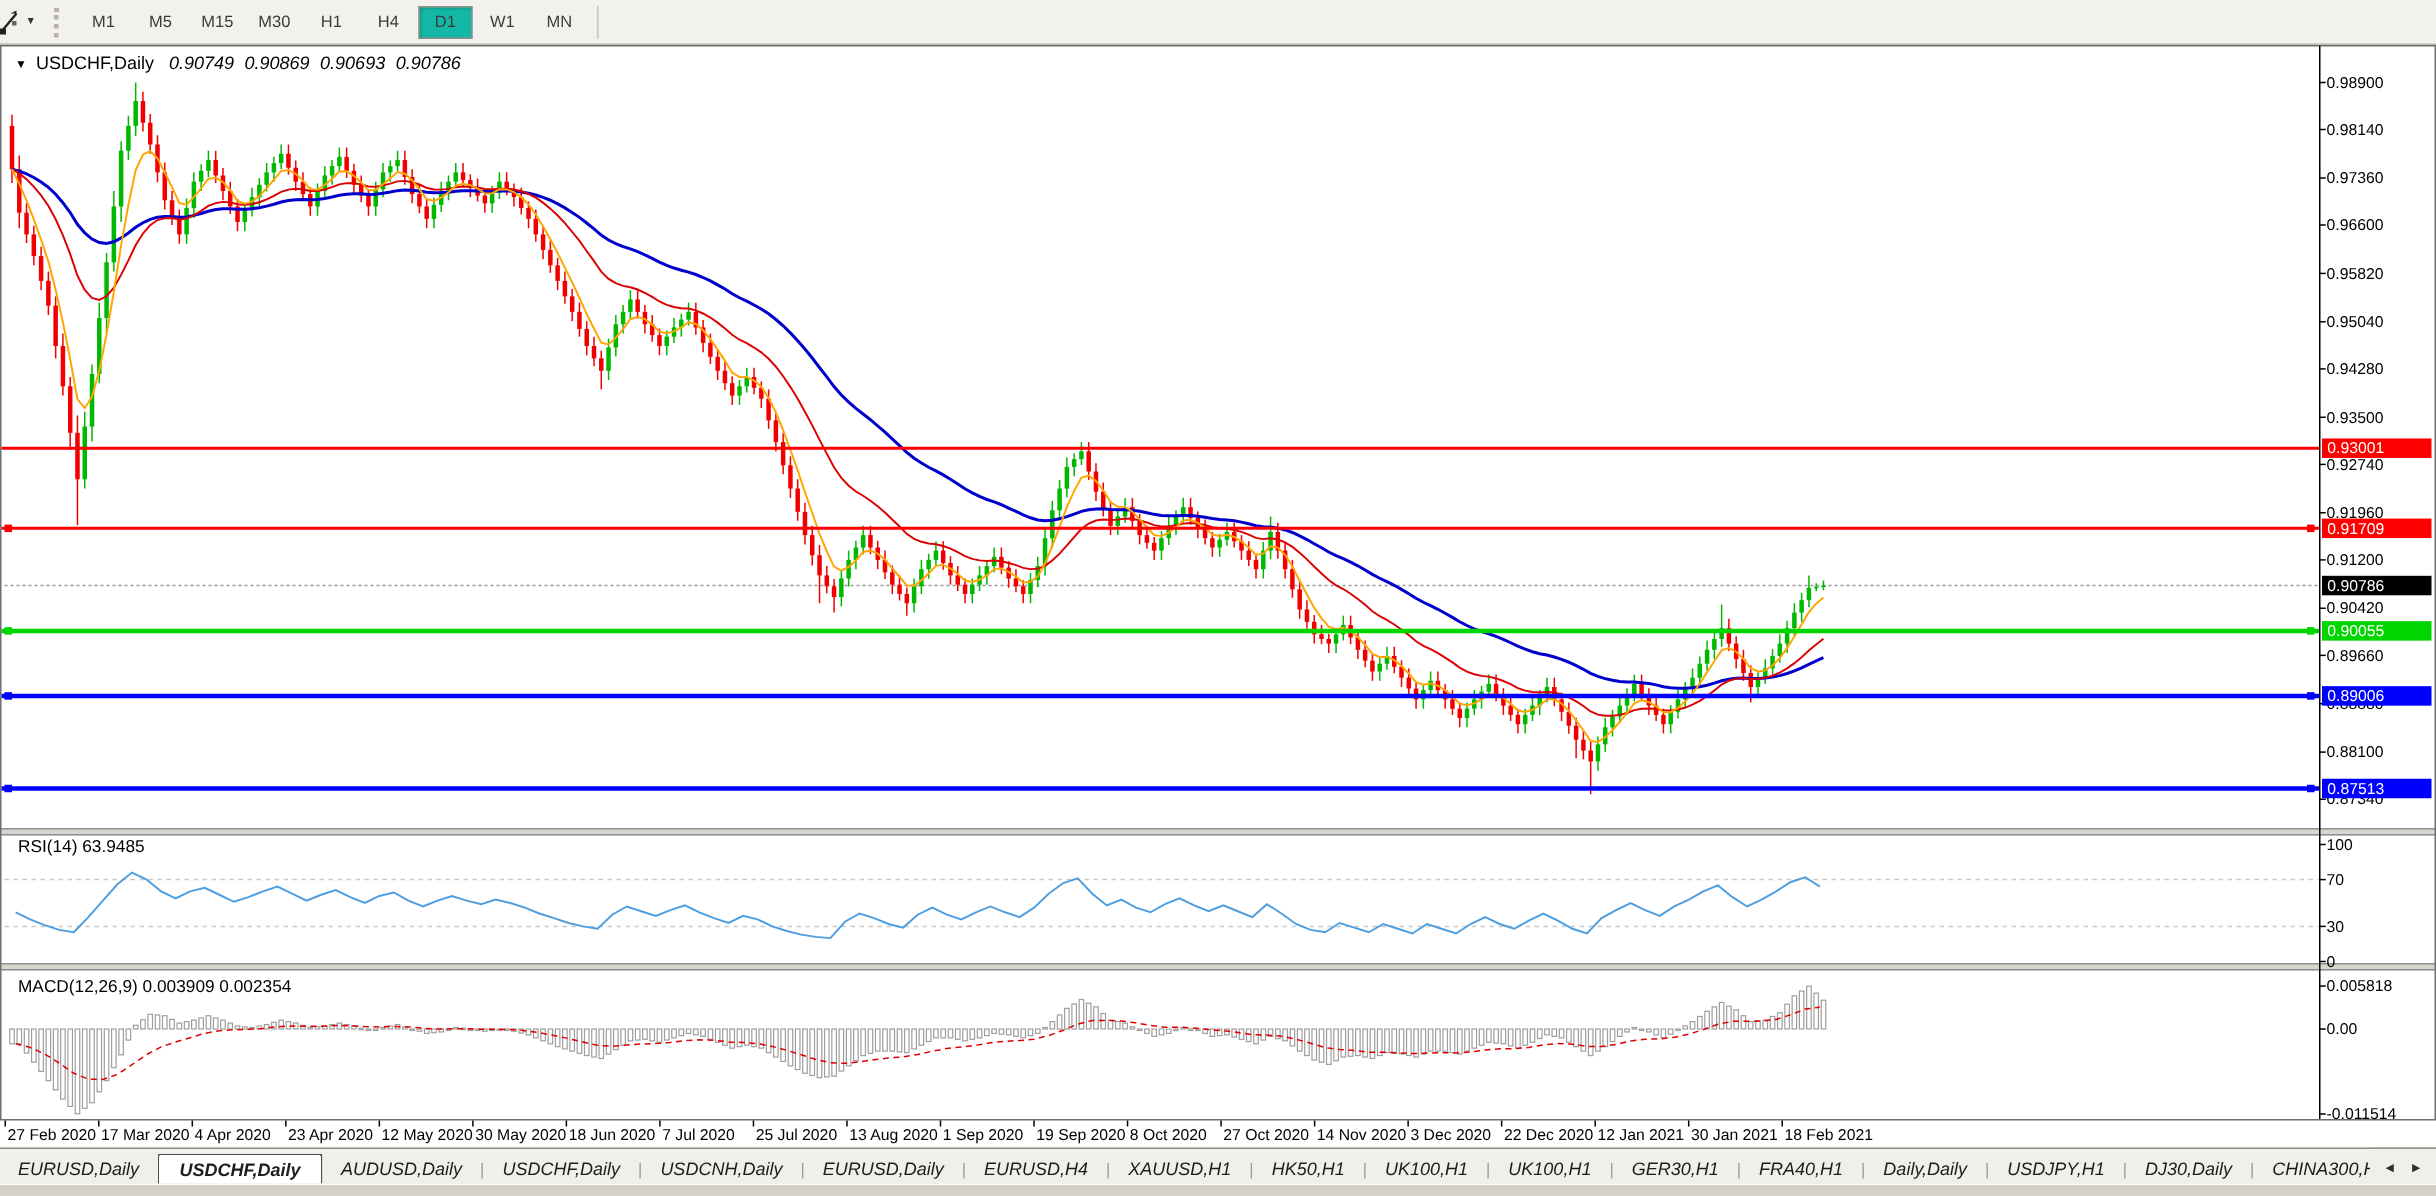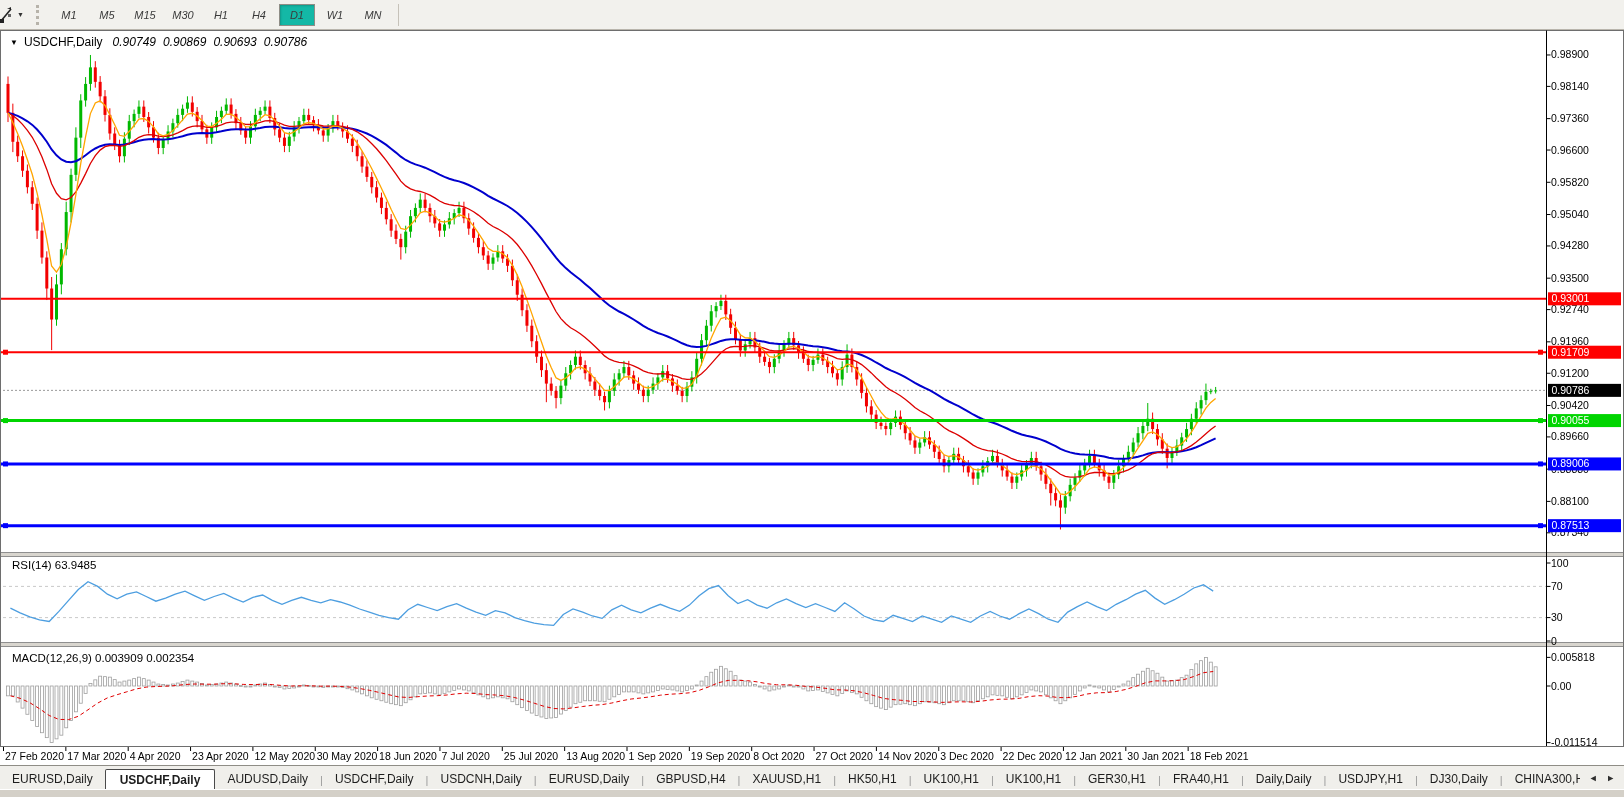--- a/index.html
+++ b/index.html
@@ -3,41 +3,41 @@
 <meta charset="utf-8">
 <style>
   html,body{margin:0;padding:0;width:1624px;height:797px;background:#d4d0c8;
     font-family:"Liberation Sans",sans-serif;overflow:hidden;position:relative;}
   
   #toolbar{position:absolute;left:0;top:0;width:1624px;height:29px;background:#f2f1ed;
     border-bottom:1px solid #b9b5ac;display:flex;align-items:center;}
   .tb-icon{display:flex;align-items:center;margin-left:0;padding:2px 2px 2px 0;}
   .tb-icon .dd{font-size:7px;color:#333;margin-left:3px;}
   .grip{width:3px;height:20px;border-left:3px dotted #b7b3aa;margin:0 8px 0 10px;}
-  #tf-buttons{display:flex;align-items:center;font-style:italic;}
+  #tf-buttons{display:flex;align-items:center;}
   .tf-btn{font-size:11px;color:#3b3b3b;min-width:24px;text-align:center;
     padding:4px 5px;margin:0 1px;border:1px solid transparent;cursor:default;}
   .tf-btn.active{background:#14b8a6;border:1px solid #8f8d86;
     box-shadow:inset 1px 1px 2px rgba(0,0,0,0.18);}
   .vsep{width:1px;height:22px;background:#c6c2b9;margin:0 6px;}
   
   #chart-window{position:absolute;left:0;top:30px;width:1624px;height:735px;background:#fff;}
   #chart-svg{position:absolute;left:0;top:0;}
   #chart-title{position:absolute;left:10px;top:5px;font-size:12px;color:#000;white-space:nowrap;}
   #chart-title .tri{font-size:8px;margin-right:6px;vertical-align:1px;}
   #chart-title .sym{margin-right:10px;}
   #chart-title .q{margin-right:7px;font-style:italic;}
   .ind-label{position:absolute;left:12px;font-size:11.5px;color:#000;white-space:nowrap;}
   #rsi-label{top:529px;}
   #macd-label{top:622px;}
   
   #tabbar{position:absolute;left:0;top:765px;width:1624px;height:24px;background:#f0efeb;
     border-top:1px solid #8f8d86;display:flex;align-items:flex-end;overflow:hidden;}
   .tab-lead{width:30px;height:100%;}
-  .tab{font-size:12px;color:#1d1d1d;padding:3px 12px 4px 12px;white-space:nowrap;cursor:default;}
+  .tab{font-size:12px;color:#1d1d1d;padding:3px 12px 4px 12px;white-space:nowrap;cursor:default;font-style:italic;}
   .tab.active{background:#fff;border:1px solid #4a4a4a;border-bottom:none;font-weight:bold;
     border-radius:2px 2px 0 0;padding:3px 14px;}
   .tab-div{color:#9a9a9a;font-size:11px;padding-bottom:4px;}
   #tab-arrows{position:absolute;right:0;top:765px;height:24px;width:44px;background:#f0efeb;
     display:flex;align-items:center;justify-content:space-evenly;border-top:1px solid #8f8d86;}
   .tab-arrow{font-size:9px;color:#2e2e2e;cursor:default;}
   
   #statusbar{position:absolute;left:0;top:789px;width:1624px;height:8px;background:#d4d0c8;
     border-top:1px solid #ffffff;}
 </style>
@@ -1000,21 +1000,21 @@
 <span class="tab">EURUSD,Daily</span>
     <span class="tab active">USDCHF,Daily</span>
     <span class="tab">AUDUSD,Daily</span>
     <span class="tab-div">|</span>
     <span class="tab">USDCHF,Daily</span>
     <span class="tab-div">|</span>
     <span class="tab">USDCNH,Daily</span>
     <span class="tab-div">|</span>
     <span class="tab">EURUSD,Daily</span>
     <span class="tab-div">|</span>
-    <span class="tab">GBPUSD,H4</span>
+    <span class="tab">EURUSD,H4</span>
     <span class="tab-div">|</span>
     <span class="tab">XAUUSD,H1</span>
     <span class="tab-div">|</span>
     <span class="tab">HK50,H1</span>
     <span class="tab-div">|</span>
     <span class="tab">UK100,H1</span>
     <span class="tab-div">|</span>
     <span class="tab">UK100,H1</span>
     <span class="tab-div">|</span>
     <span class="tab">GER30,H1</span>

